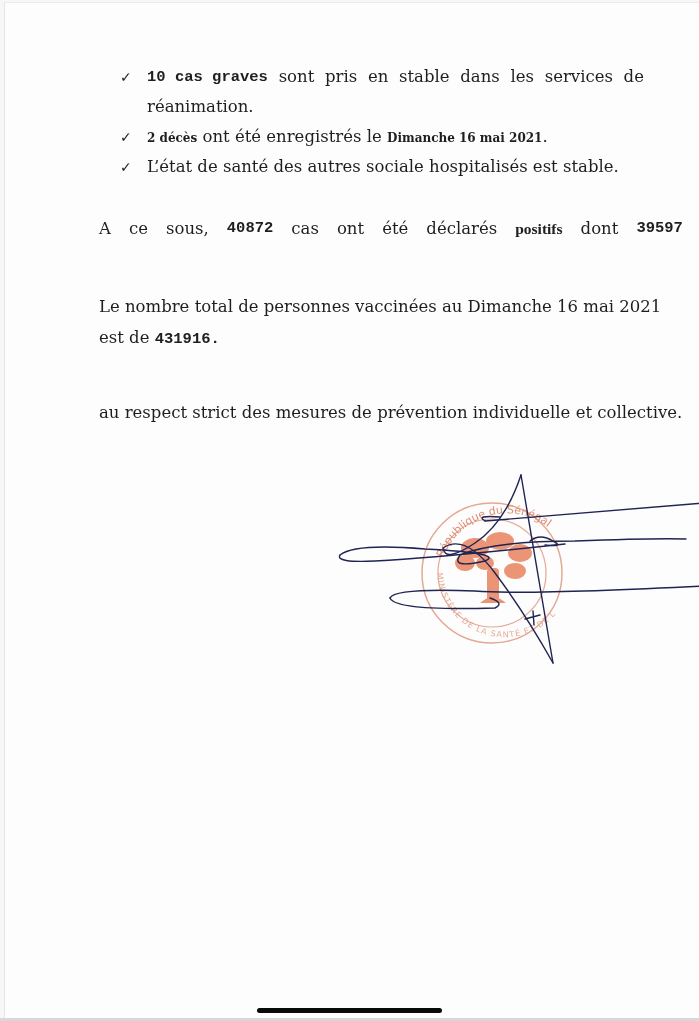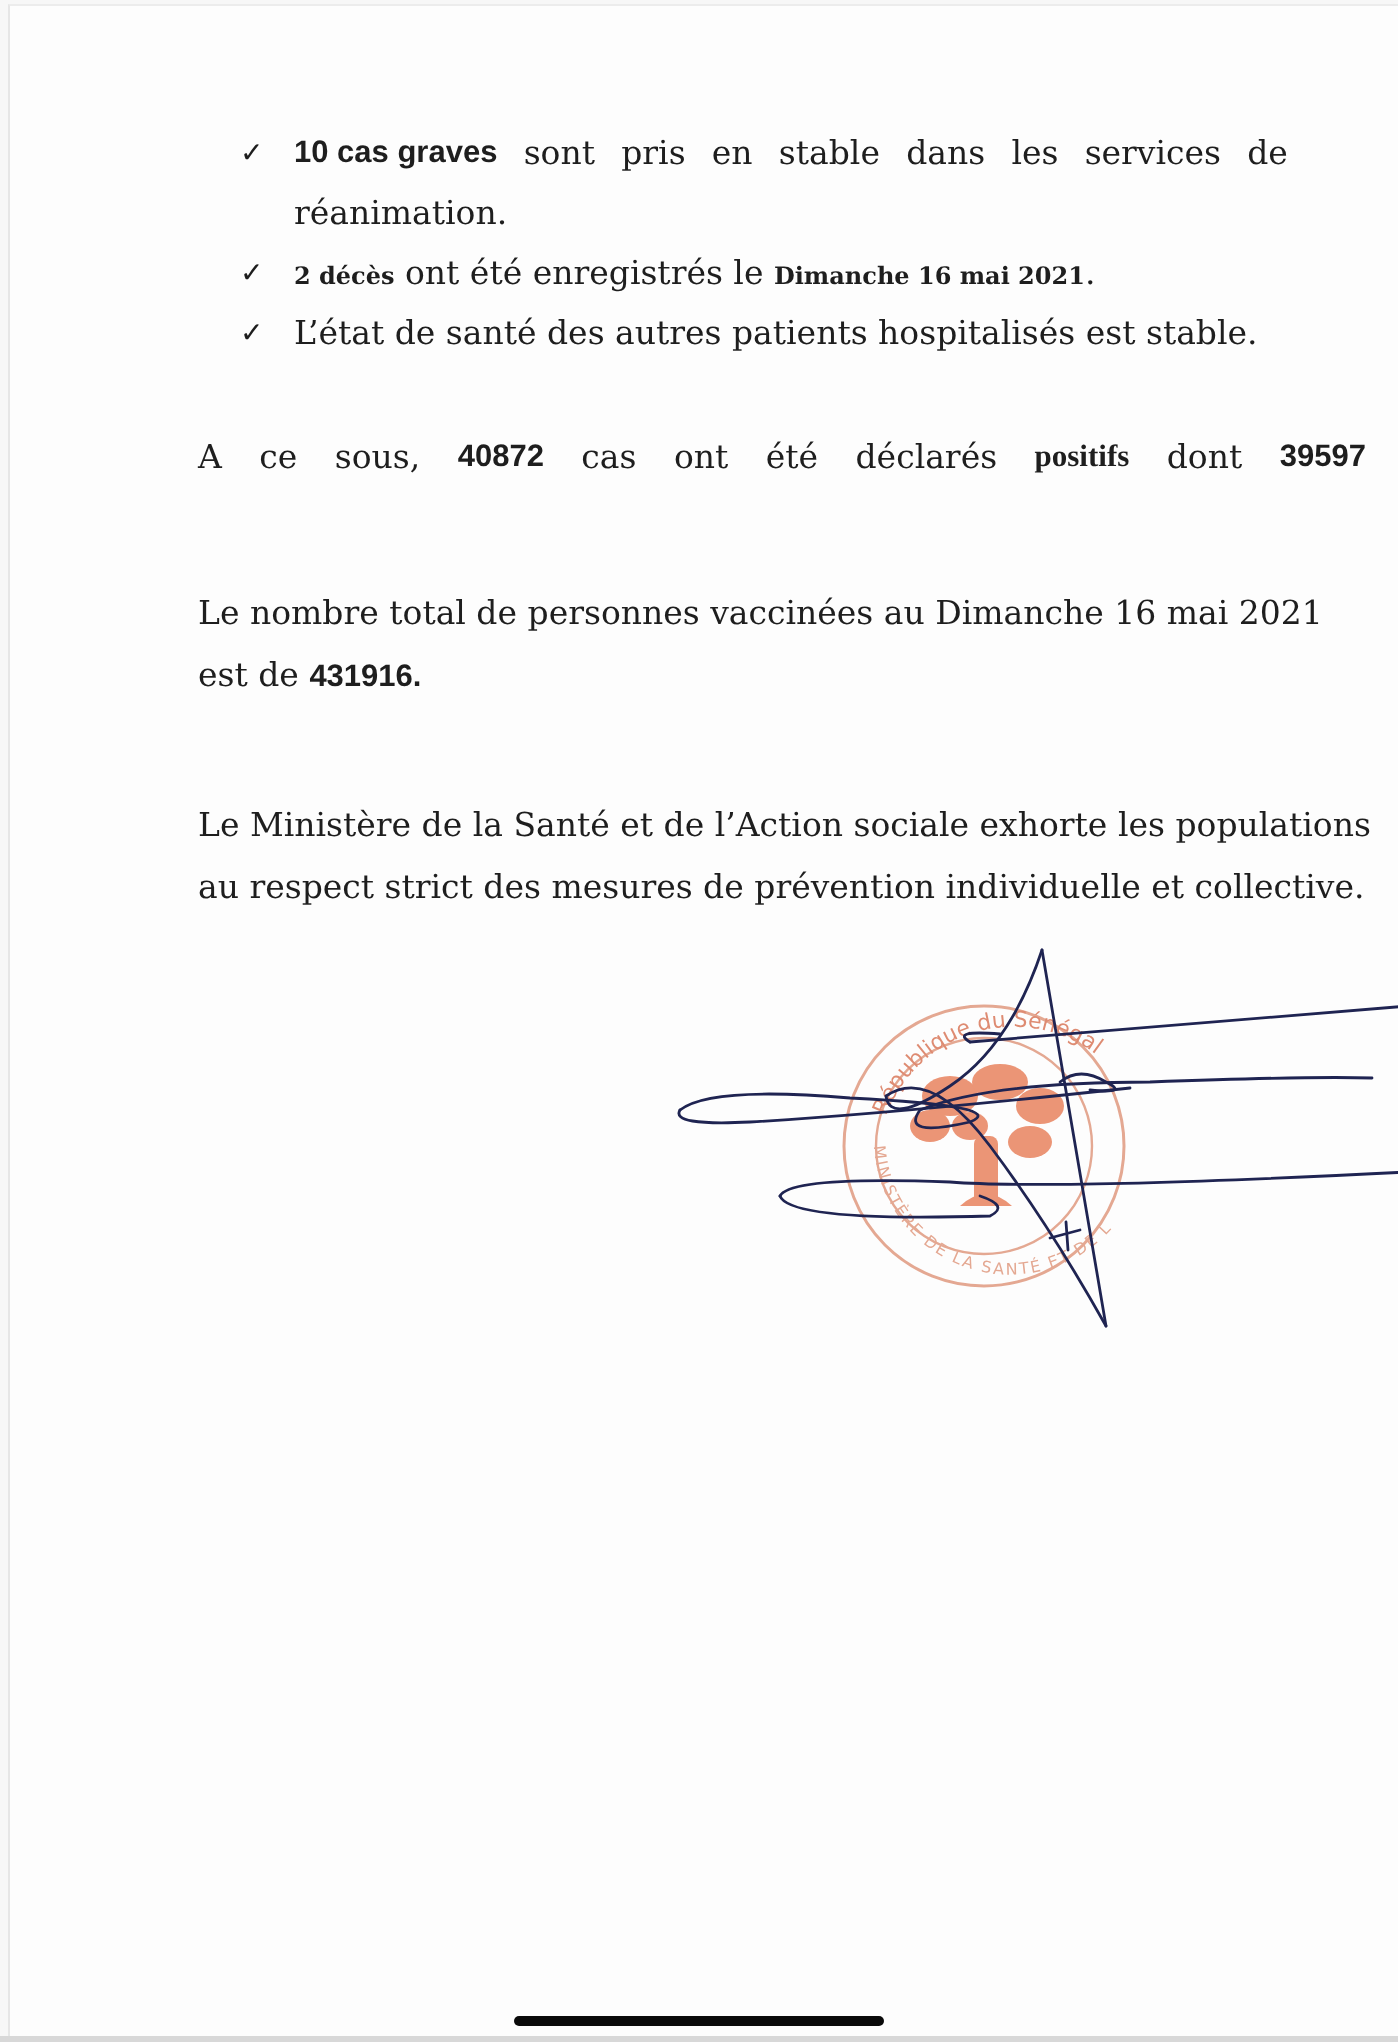--- a/index.html
+++ b/index.html
@@ -49,21 +49,21 @@
   }
   .bullet.b1 { top: 59px; }
   .bullet.b1 .text { text-align-last: left; }
   .bullet.b1 .line1 {
     display: flex;
     justify-content: space-between;
   }
   .bullet.b2 { top: 119px; }
   .bullet.b3 { top: 149px; }
   b, .bold {
-    font-family: Liberation Sans, sans-serif;
+    font-family: Liberation Mono, monospace;
     font-weight: bold;
     font-size: 15.5px;
   }
   .b2 b { font-family: "DejaVu Serif", serif; font-size: 12px; }
   .para {
     position: absolute;
     left: 94px;
     width: 584px;
     line-height: 31px;
   }
@@ -125,21 +125,21 @@
       </span>
     </div>
 
     <div class="bullet b2">
       <span class="check">✓</span>
       <span class="text"><b>2 décès</b><span style="white-space:pre"> ont été enregistrés le </span><b>Dimanche 16 mai 2021</b><span>.</span></span>
     </div>
 
     <div class="bullet b3">
       <span class="check">✓</span>
-      <span class="text">L’état de santé des autres patients hospitalisés est stable.</span>
+      <span class="text">L’état de santé des autres sociale hospitalisés est stable.</span>
     </div>
 
     <div class="para p1">
       <div class="justify-line">
         <span>A</span>
         <span>ce</span>
         <span>sous,</span>
         <b>40872</b>
         <span>cas</span>
         <span>ont</span>
@@ -150,21 +150,20 @@
         <b>39597</b>
       </div>
     </div>
 
     <div class="para p2">
       <div class="plain-line">Le nombre total de personnes vaccinées au Dimanche 16 mai 2021</div>
       <div class="plain-line"><span style="white-space:pre">est de </span><b>431916.</b></div>
     </div>
 
     <div class="para p3">
-      <div class="plain-line">Le Ministère de la Santé et de l’Action sociale exhorte les populations</div>
       <div class="plain-line">au respect strict des mesures de prévention individuelle et collective.</div>
     </div>
 
     <div class="signature">
       <svg width="379" height="220" viewBox="0 0 379 220" xmlns="http://www.w3.org/2000/svg">
         <defs>
           <path id="stampTopArc" d="M 118 95 A 68 68 0 0 1 238 80"></path>
           <path id="stampBottomArc" d="M 112 110 A 68 68 0 0 0 232 150"></path>
         </defs>
         <g opacity="0.85">

